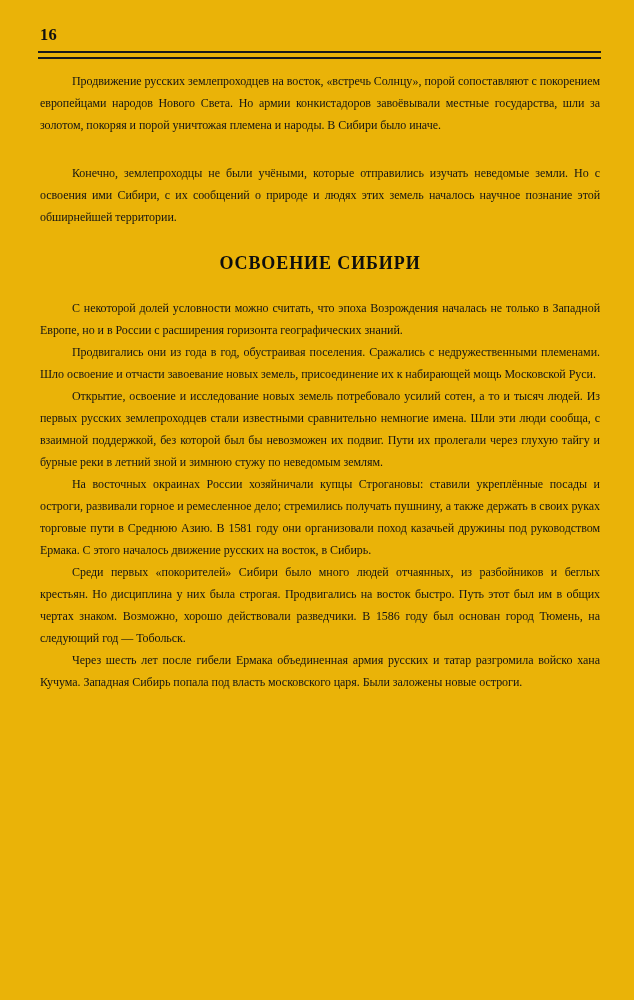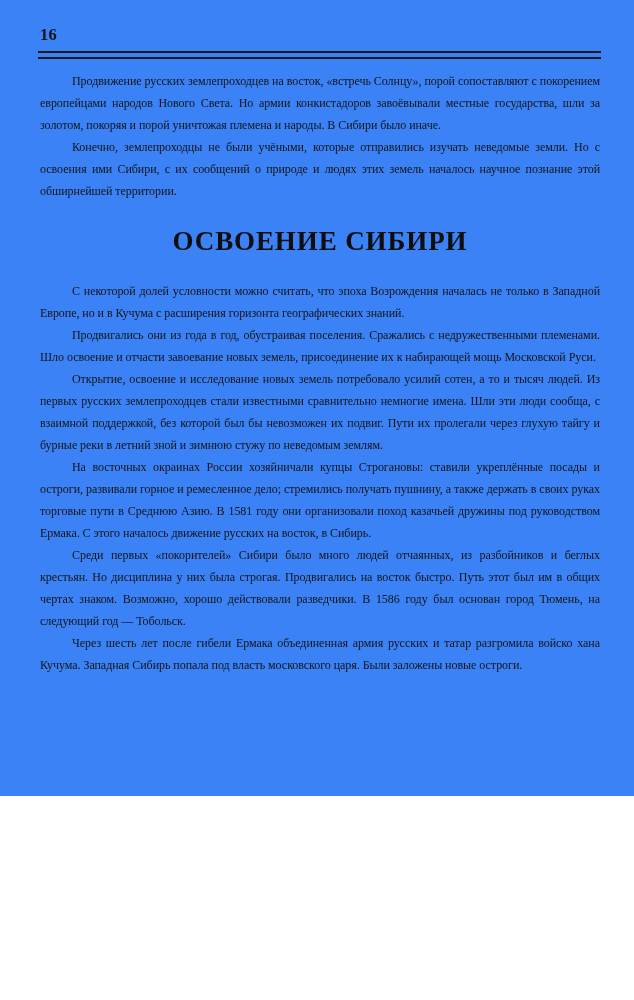--- a/index.html
+++ b/index.html
@@ -13,23 +13,23 @@
     height: 1000px;
     overflow: hidden;
     font-family: "Liberation Serif", "DejaVu Serif", serif;
     color: #111111;
     -webkit-font-smoothing: antialiased;
   }
 
   .page {
     position: relative;
     width: 634px;
-    height: 796px;
+    height: 1000px;
     box-sizing: border-box;
-    background: #3b82f6;
+    background: #eab308;
   }
 
   
   .runhead {
     position: absolute;
     left: 40px;
     right: 34px;
     top: 27px;
     height: 26px;
     display: flex;
@@ -88,26 +88,27 @@
     text-justify: inter-word;
     text-indent: 32px;
     font-size: 12px;
     line-height: 22px;
     color: #141414;
     letter-spacing: -0.05px;
     word-spacing: 0px;
   }
   p.para.cont {
     text-indent: 32px;
+    margin-top: 26px;
   }
 
   
   h2.section {
     margin: 0;
-    font-size: 27px;
+    font-size: 18px;
     line-height: 1;
     font-weight: bold;
     text-align: center;
     letter-spacing: 0.9px;
     color: #0e0e0e;
     white-space: nowrap;
   }
   .sect-wrap {
     padding-top: 26px;
     padding-bottom: 25px;
@@ -130,21 +131,21 @@
 
   <div class="body">
 
     <p class="para">Продвижение русских землепроходцев на восток, «встречь Солнцу», порой сопоставляют с покорением европейцами народов Нового Света. Но армии конкистадоров завоёвывали местные государства, шли за золотом, покоряя и порой уничтожая племена и народы. В Сибири было иначе.</p>
     <p class="para cont">Конечно, землепроходцы не были учёными, которые отправились изучать неведомые земли. Но с освоения ими Сибири, с их сообщений о природе и людях этих земель началось научное познание этой обширнейшей территории.</p>
 
     <div class="sect-wrap">
       <h2 class="section">ОСВОЕНИЕ СИБИРИ</h2>
     </div>
 
-    <p class="para">С некоторой долей условности можно считать, что эпоха Возрождения началась не только в Западной Европе, но и в Кучума с расширения горизонта географических знаний.</p>
+    <p class="para">С некоторой долей условности можно считать, что эпоха Возрождения началась не только в Западной Европе, но и в России с расширения горизонта географических знаний.</p>
     <p class="para">Продвигались они из года в год, обустраивая поселения. Сражались с недружественными племенами. Шло освоение и отчасти завоевание новых земель, присоединение их к набирающей мощь Московской Руси.</p>
     <p class="para">Открытие, освоение и исследование новых земель потребовало усилий сотен, а то и тысяч людей. Из первых русских землепроходцев стали известными сравнительно немногие имена. Шли эти люди сообща, с взаимной поддержкой, без которой был бы невозможен их подвиг. Пути их пролегали через глухую тайгу и бурные реки в летний зной и зимнюю стужу по неведомым землям.</p>
     <p class="para">На восточных окраинах России хозяйничали купцы Строгановы: ставили укреплённые посады и остроги, развивали горное и ремесленное дело; стремились получать пушнину, а также держать в своих руках торговые пути в Среднюю Азию. В 1581 году они организовали поход казачьей дружины под руководством Ермака. С этого началось движение русских на восток, в Сибирь.</p>
     <p class="para">Среди первых «покорителей» Сибири было много людей отчаянных, из разбойников и беглых крестьян. Но дисциплина у них была строгая. Продвигались на восток быстро. Путь этот был им в общих чертах знаком. Возможно, хорошо действовали разведчики. В 1586 году был основан город Тюмень, на следующий год — Тобольск.</p>
     <p class="para">Через шесть лет после гибели Ермака объединенная армия русских и татар разгромила войско хана Кучума. Западная Сибирь попала под власть московского царя. Были заложены новые остроги.</p>
 
   </div>
 </div>
 
 </body></html>

